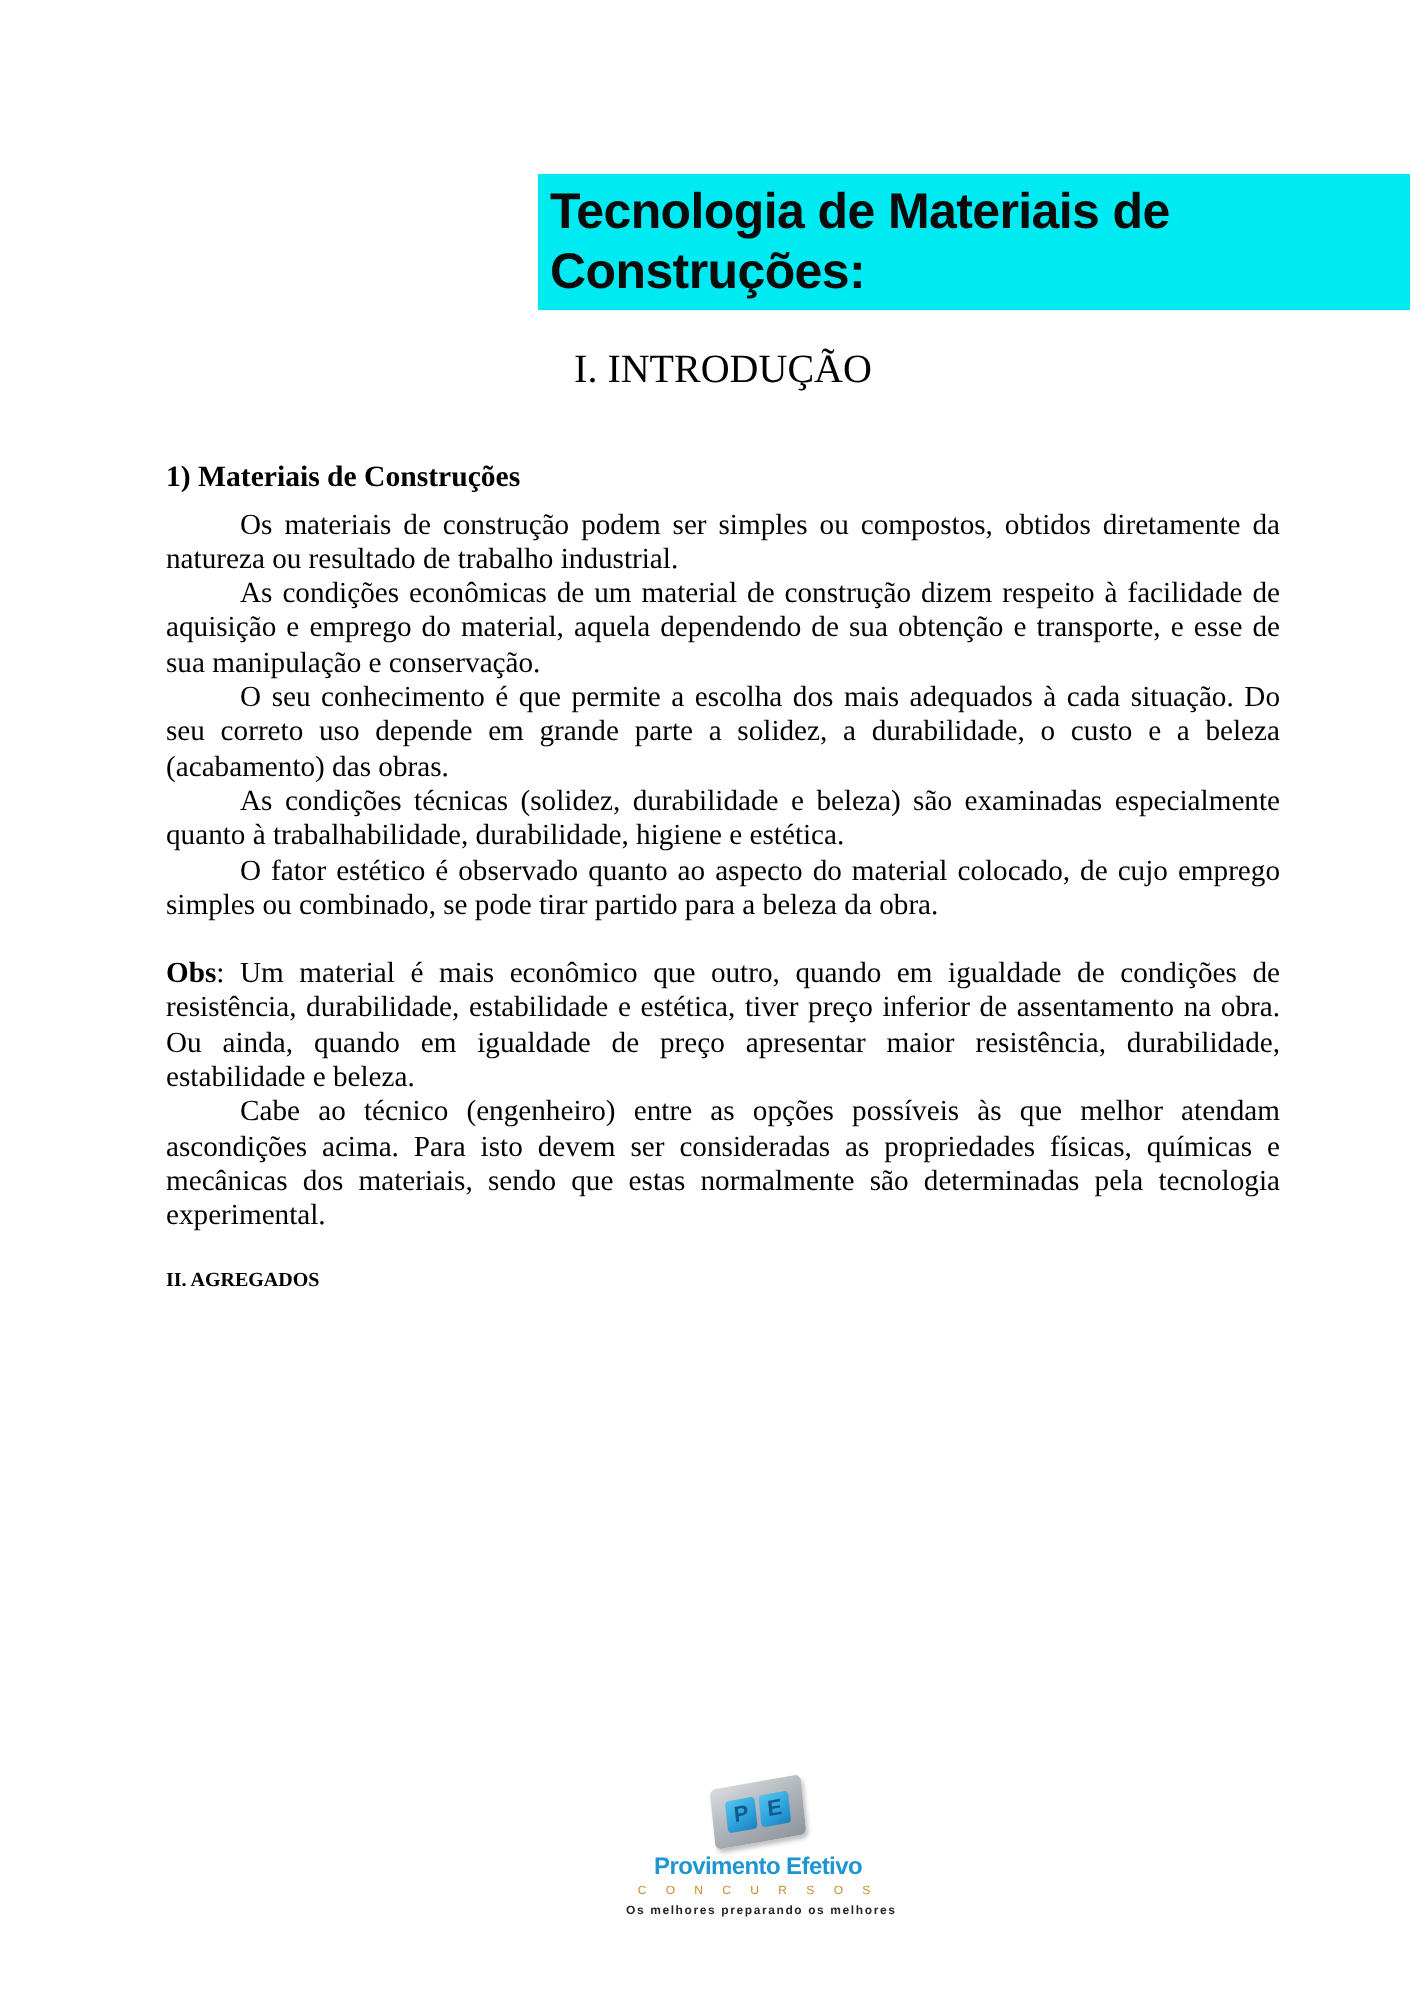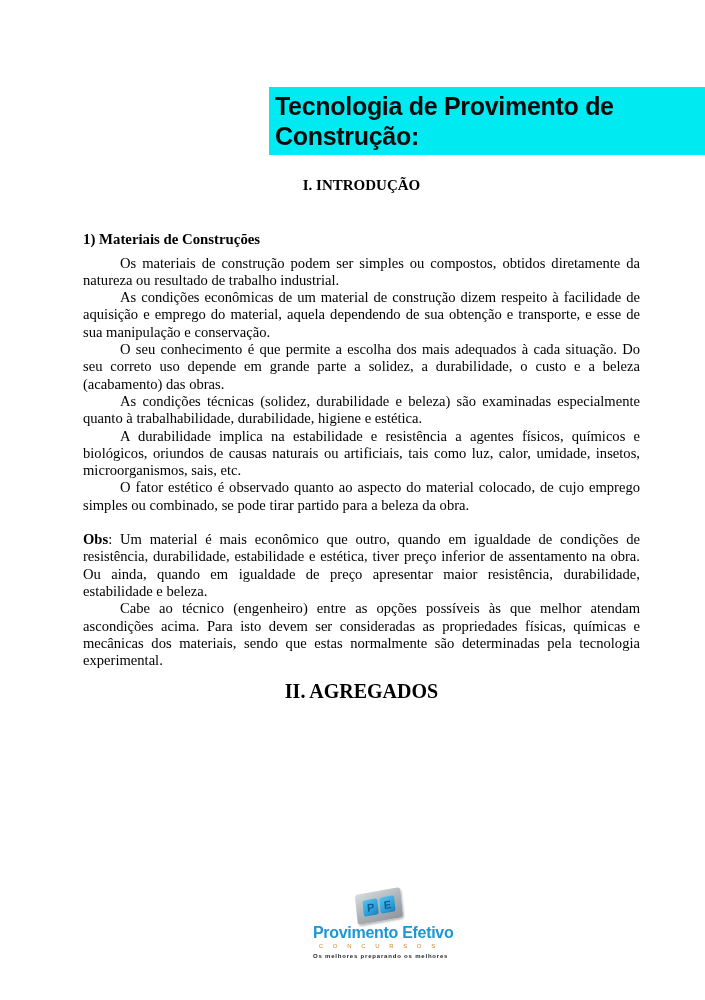--- a/index.html
+++ b/index.html
@@ -40,45 +40,44 @@
     position: absolute;
     left: 83px;
     top: 170px;
     width: 557px;
     font-size: 14.6px;
     line-height: 17.3px;
   }
   .section-heading {
     margin: 7px 0 4px 0;
     text-align: center;
-    font-weight: 700;
-    font-size: 15px;
+    font-weight: 400;
+    font-size: 20px;
   }
   .subsection-heading {
     margin: 37px 0 0 0;
     font-weight: 700;
     font-size: 14.8px;
   }
   .body-text p {
     margin: 0;
     text-align: justify;
     text-indent: 37px;
   }
   .body-text p.first-para {
     margin-top: 6px;
   }
   .body-text p.obs-para {
     margin-top: 17px;
     text-indent: 0;
   }
   .section-heading-2 {
     margin: 14px 0 0 0;
-    text-align: center;
     font-weight: 700;
-    font-size: 20px;
+    font-size: 10px;
   }
 
   
   .logo {
     position: absolute;
     left: 313px;
     top: 891px;
     width: 132px;
     text-align: center;
     font-family: "Liberation Sans", "DejaVu Sans", sans-serif;
@@ -103,21 +102,21 @@
     border-radius: 2px;
     color: #0f5c8c;
     font-weight: 700;
     font-size: 11px;
     line-height: 16px;
     text-align: center;
   }
   .logo-brand {
     color: #1e96d2;
     font-weight: 700;
-    font-size: 16px;
+    font-size: 12px;
     line-height: 18px;
     letter-spacing: -0.3px;
     white-space: nowrap;
   }
   .logo-category {
     color: #c98a2e;
     font-size: 6px;
     line-height: 7px;
     letter-spacing: 4px;
     margin-top: 1px;
@@ -132,34 +131,33 @@
     margin-top: 2px;
     white-space: nowrap;
   }
 </style>
 </head>
 <body>
 
 <div class="page">
 
   <div class="doc-title">
-    <span class="highlight">Tecnologia de Provimento de Construção:</span>
+    <span class="highlight">Tecnologia de Materiais de Construções:</span>
   </div>
 
   <div class="body-text">
 
     <div class="section-heading">I. INTRODUÇÃO</div>
 
     <div class="subsection-heading">1) Materiais de Construções</div>
 
     <p class="first-para">Os materiais de construção podem ser simples ou compostos, obtidos diretamente da natureza ou resultado de trabalho industrial.</p>
     <p>As condições econômicas de um material de construção dizem respeito à facilidade de aquisição e emprego do material, aquela dependendo de sua obtenção e transporte, e esse de sua manipulação e conservação.</p>
     <p>O seu conhecimento é que permite a escolha dos mais adequados à cada situação. Do seu correto uso depende em grande parte a solidez, a durabilidade, o custo e a beleza (acabamento) das obras.</p>
     <p>As condições técnicas (solidez, durabilidade e  beleza)  são  examinadas  especialmente quanto à trabalhabilidade, durabilidade, higiene e estética.</p>
-    <p>A durabilidade implica na estabilidade e resistência a agentes físicos, químicos e biológicos, oriundos de causas naturais ou artificiais, tais como luz, calor, umidade, insetos, microorganismos, sais, etc.</p>
     <p>O fator estético é observado quanto ao aspecto do material colocado, de cujo emprego simples ou combinado, se pode tirar partido para a beleza da obra.</p>
 
     <p class="obs-para"><b>Obs</b><span>: Um material é mais econômico que outro, quando em igualdade de condições de resistência, durabilidade, estabilidade e estética, tiver preço inferior de assentamento na obra. Ou ainda, quando em igualdade de preço apresentar maior resistência, durabilidade, estabilidade e beleza.</span></p>
 
     <p>Cabe ao técnico (engenheiro) entre as opções possíveis às que melhor atendam ascondições acima. Para isto devem ser consideradas as propriedades físicas, químicas e mecânicas dos materiais, sendo que estas normalmente são determinadas pela tecnologia experimental.</p>
 
     <div class="section-heading-2">II. AGREGADOS</div>
   </div>
 
   <div class="logo">

